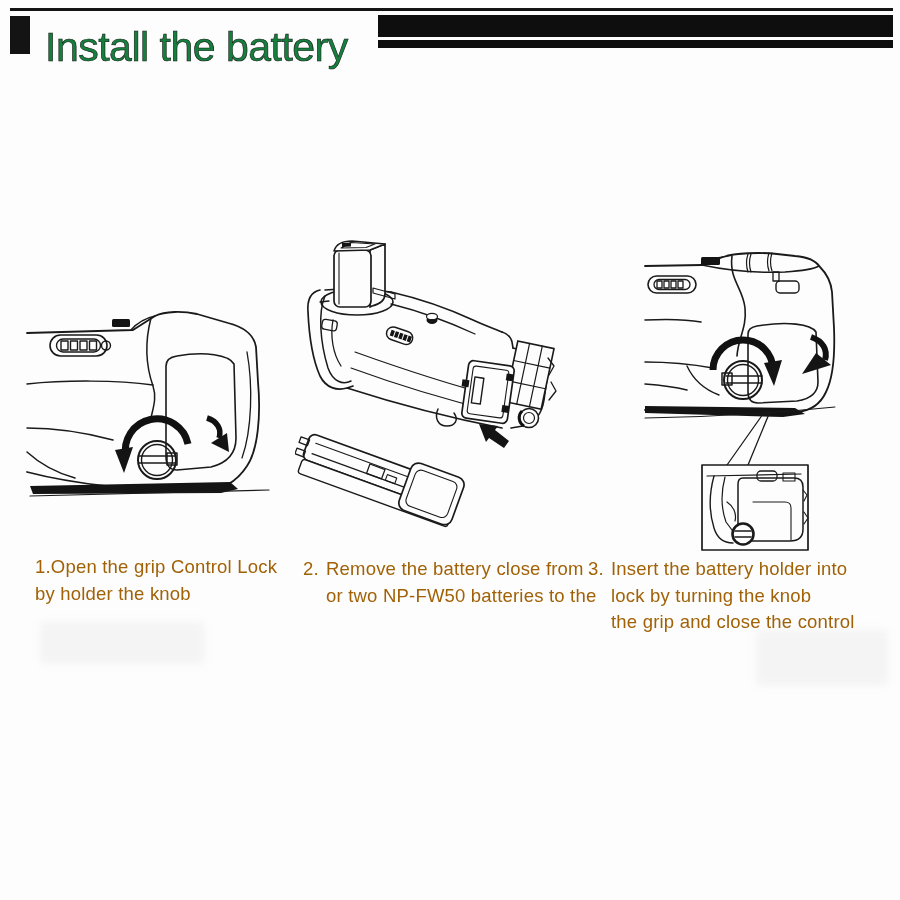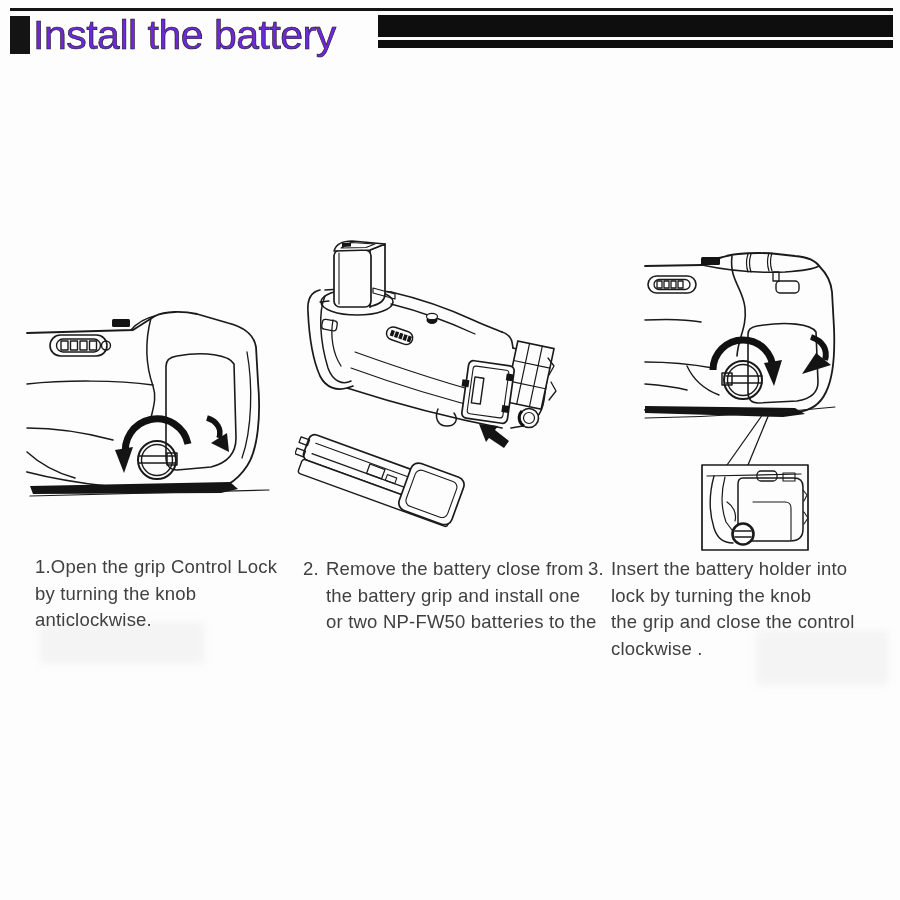--- a/index.html
+++ b/index.html
@@ -3,29 +3,29 @@
 <meta charset="utf-8">
 <style>
   html,body{margin:0;padding:0;background:#ffffff;}
   .page{position:relative;width:900px;height:900px;background:#fdfdfd;overflow:hidden;
         font-family:"Liberation Sans", sans-serif;color:#232323;}
 
   
   .top-rule{position:absolute;left:10px;top:8px;width:883px;height:3px;background:#141414;}
   .header{position:absolute;left:10px;top:13px;display:flex;align-items:flex-start;}
   .title-lead{width:20px;height:38px;background:#141414;margin-right:3px;margin-top:3px;}
-  .title{margin:0;font-size:41px;font-weight:400;line-height:44px;letter-spacing:-0.5px;
-         color:#6d28d9;-webkit-text-stroke:0.6px #161616;white-space:nowrap;}
+  .title{margin:12px;font-size:41px;font-weight:400;line-height:44px;letter-spacing:-0.5px;
+         color:#15803d;-webkit-text-stroke:0.6px #161616;white-space:nowrap;}
   .header-bars{position:absolute;left:378px;top:15px;width:515px;}
   .bar-thick{height:22px;background:#0e0e0e;}
   .bar-gap{height:3px;}
   .bar-thin{height:8px;background:#0e0e0e;}
 
   
-  .step{position:absolute;font-size:18.5px;line-height:26.5px;letter-spacing:0.2px;color:#404040;}
+  .step{position:absolute;font-size:18.5px;line-height:26.5px;letter-spacing:0.2px;color:#a16207;}
   .step .line{white-space:nowrap;}
   .step .num{display:inline-block;}
   .step-1{left:35px;top:554px;}
   .step-2{left:303px;top:556px;}
   .step-3{left:588px;top:556px;}
   .step-2 .num,.step-3 .num{width:23px;}
   .step-2 .hang,.step-3 .hang{padding-left:23px;}
 
   
   .fig{position:absolute;}
@@ -224,33 +224,30 @@
       <path class="s" stroke-width="1.1" d="M168,240 L172,245 L169,251 M169,262 L173,268 L169,274"></path>
       <g>
         <circle class="w" stroke-width="2.6" cx="108" cy="284" r="10.5"></circle>
         <path class="s" stroke-width="1.5" d="M100,281 L116,281 M100,287 L116,287"></path>
       </g>
     </g>
   </svg>
 
   <div class="step step-1">
     <div class="line"><span class="num">1.</span><span>Open the grip Control Lock</span></div>
-    <div class="line">by turning the knob</div>
-    <div class="line">anticlockwise.</div>
+    <div class="line">by holder the knob</div>
   </div>
 
   <div class="step step-2">
     <div class="line"><span class="num">2.</span><span>Remove the battery close from</span></div>
-    <div class="line hang">the battery grip and install one</div>
     <div class="line hang">or two NP-FW50 batteries to the</div>
   </div>
 
   <div class="step step-3">
     <div class="line"><span class="num">3.</span><span>Insert the battery holder into</span></div>
     <div class="line hang">lock by turning the knob</div>
     <div class="line hang">the grip and close the control</div>
-    <div class="line hang">clockwise .</div>
   </div>
 
   <div class="ghost ghost-left"></div>
   <div class="ghost ghost-right"></div>
 
 </div>
 
 </body></html>

